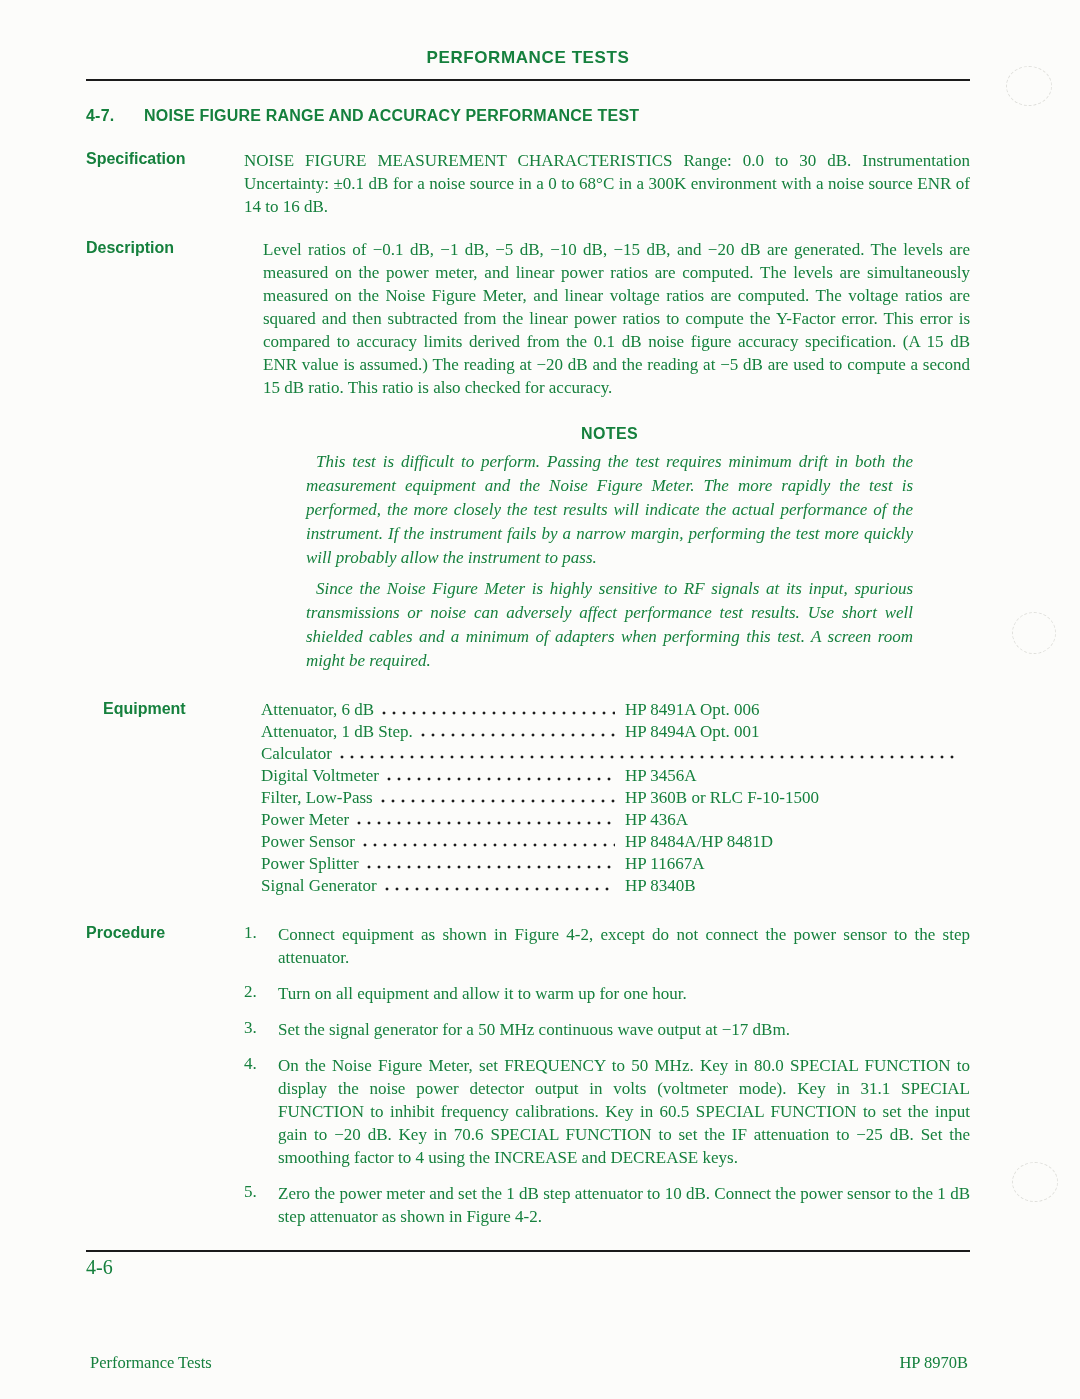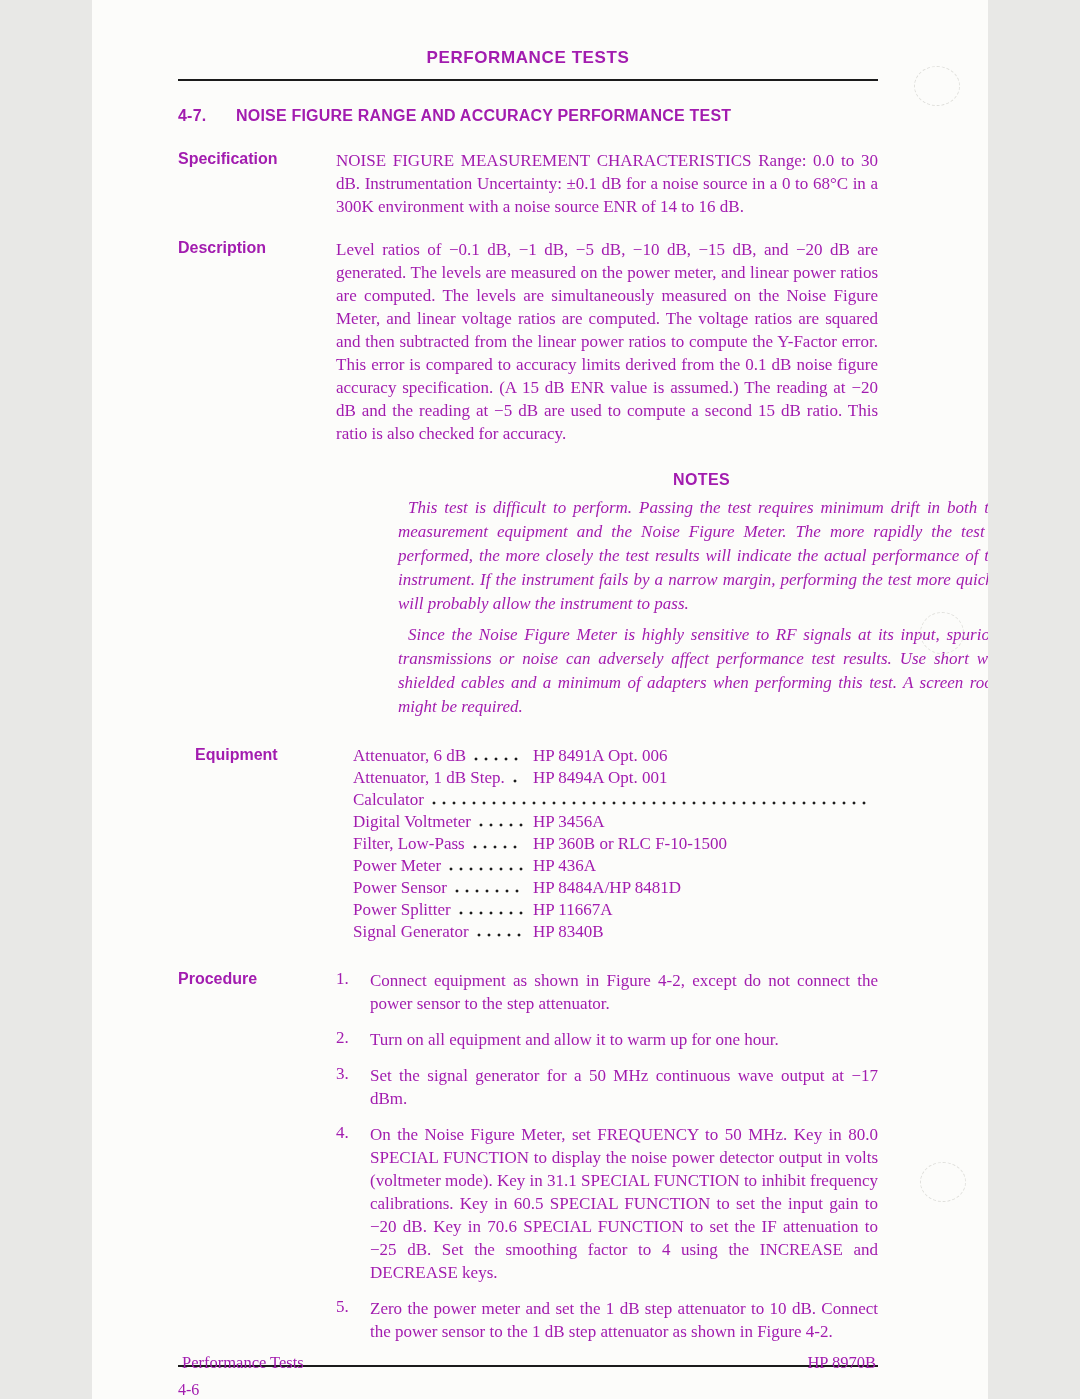--- a/index.html
+++ b/index.html
@@ -1,23 +1,23 @@
 <!DOCTYPE html>
 <html><head>
 <meta charset="utf-8">
 <style>
   * { margin: 0; padding: 0; box-sizing: border-box; }
   html, body { background: #e8e8e6; }
   .page {
     position: relative;
-    width: 896px;
+    width: 1080px;
     height: 1399px;
     margin: 0 auto;
     background: #fcfcfa;
-    color: #a21caf;
+    color: #15803d;
     font-family: "Liberation Serif", "DejaVu Serif", serif;
     font-size: 17px;
     padding: 48px 110px 0 86px;
     overflow: hidden;
   }
 
   .page-header {
     text-align: center;
     font-family: "Liberation Sans", "DejaVu Sans", sans-serif;
     font-weight: bold;
@@ -41,21 +41,21 @@
   .row .label {
     flex: none;
     width: 158px;
     font-family: "Liberation Sans", "DejaVu Sans", sans-serif;
     font-weight: bold;
     font-size: 16px;
     padding-top: 1px;
   }
   .row .body-col { flex: 1; }
   .spec-row { margin-top: 24px; }
-  .desc-row { margin-top: 20px; }
+  .desc-row { margin-top: 20px; gap: 19px; }
 
   .body-text {
     text-align: justify;
     line-height: 23px;
   }
 
   .notes {
     margin-top: 26px;
     margin-left: 220px;
     width: 607px;
@@ -96,21 +96,21 @@
   .equip-model { flex: none; width: 345px; }
 
   .proc-row { margin-top: 26px; }
   .steps { flex: 1; }
   .step { display: flex; margin-top: 13px; }
   .step:first-child { margin-top: 0; }
   .step-num { flex: none; width: 34px; }
   .step-text { flex: 1; text-align: justify; line-height: 23px; }
 
   .bottom-rule { margin-top: 22px; }
-  .page-num { margin-top: 14px; font-size: 16px; }
+  .page-num { margin-top: 4px; font-size: 20px; }
 
   .footer {
     position: absolute;
     left: 90px;
     right: 112px;
     bottom: 26px;
     display: flex;
     justify-content: space-between;
     font-size: 16.5px;
   }

